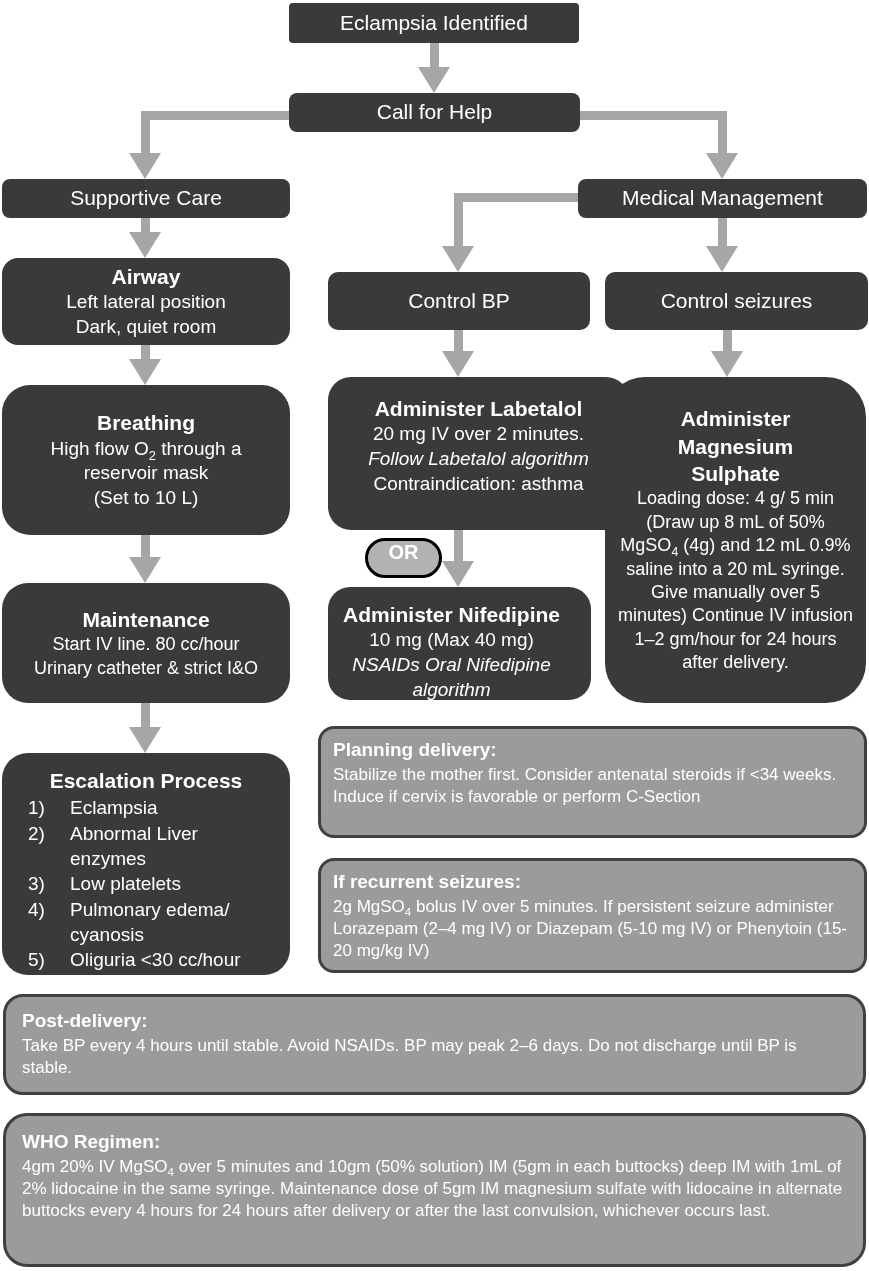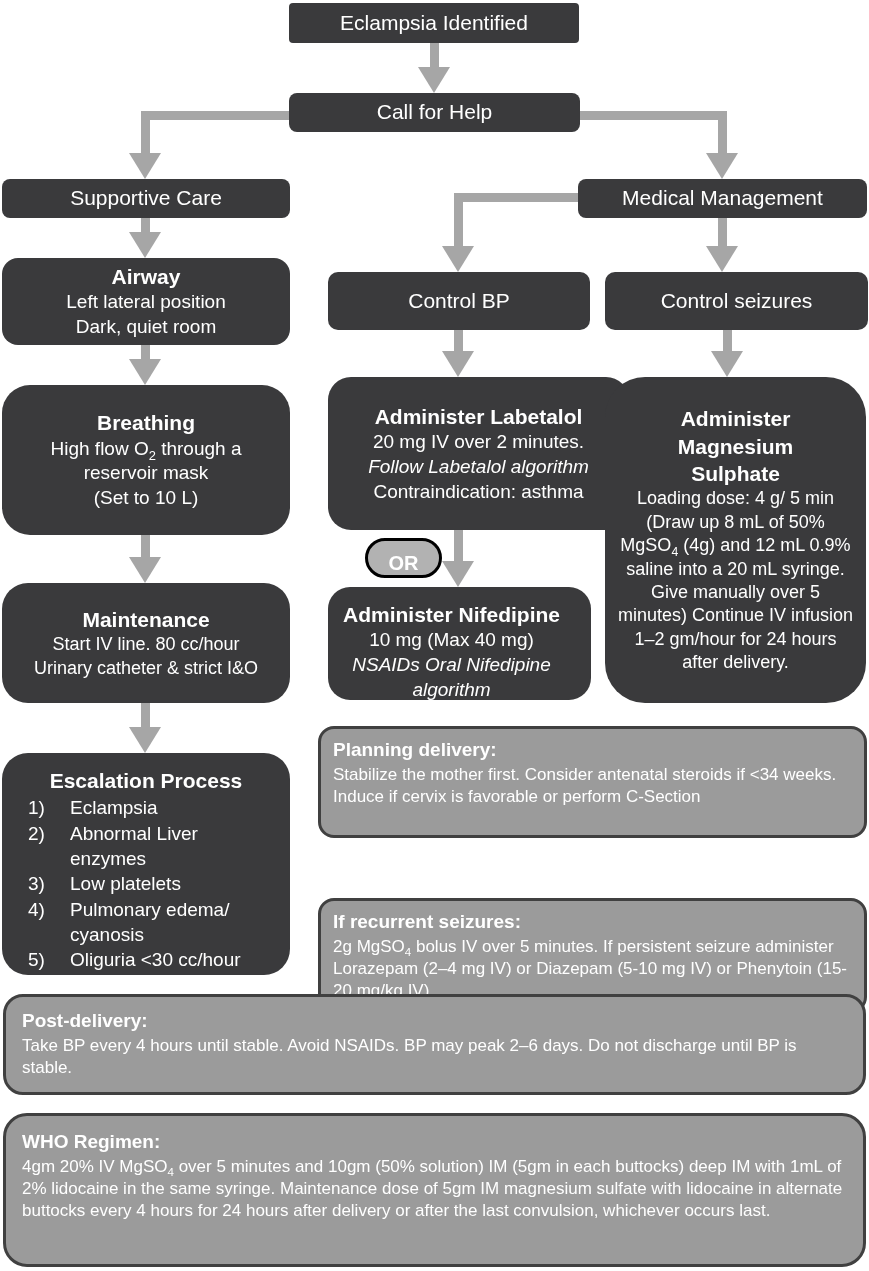--- a/index.html
+++ b/index.html
@@ -32,21 +32,21 @@
   .varrow{position:absolute;width:34px;display:flex;flex-direction:column;align-items:center;}
   .vline{width:9px;flex:1;background:var(--connector);}
   .ahead{width:0;height:0;border-left:16px solid transparent;border-right:16px solid transparent;border-top:26px solid var(--connector);}
   .hseg{position:absolute;height:9px;background:var(--connector);}
   .vseg{position:absolute;width:9px;background:var(--connector);}
   .ahead-abs{position:absolute;width:0;height:0;border-left:16px solid transparent;border-right:16px solid transparent;border-top:26px solid var(--connector);}
 
   .or-pill{
     position:absolute;background:var(--or-bg);border:3px solid var(--or-border);
     border-radius:20px;color:var(--text-color);font-weight:bold;font-size:20px;
-    display:flex;align-items:flex-end;justify-content:center;
+    display:flex;align-items:flex-start;justify-content:center;
   }
 
   .panel{
     position:absolute;background:var(--panel-bg);border:3px solid var(--panel-border);
     color:var(--text-color);padding:9px 12px;line-height:1.3;font-size:17px;
   }
   .panel .ptitle{font-size:19px;font-weight:bold;margin-bottom:1px;}
 
   .esc-list{width:100%;padding:2px 10px 0 26px;text-align:left;font-size:19px;line-height:1.3;}
   .esc-row{display:flex;margin-bottom:1px;}
@@ -138,21 +138,21 @@
     <span class="label">Control seizures</span>
   </div>
 
   <div class="node" style="left:2px;top:385px;width:288px;height:150px;border-radius:28px;">
     <div class="title">Breathing</div>
     <div class="line"><span>High flow O</span><sub>2</sub><span> through a</span></div>
     <div class="line">reservoir mask</div>
     <div class="line">(Set to 10 L)</div>
   </div>
 
-  <div class="node topalign" style="left:328px;top:377px;width:301px;height:153px;border-radius:23px;padding-top:26px;">
+  <div class="node topalign" style="left:328px;top:377px;width:301px;height:153px;border-radius:23px;padding-top:18px;">
     <div class="title">Administer Labetalol</div>
     <div class="line">20 mg IV over 2 minutes.</div>
     <div class="line italic">Follow Labetalol algorithm</div>
     <div class="line">Contraindication: asthma</div>
   </div>
 
   <div class="or-pill" style="left:365px;top:538px;width:77px;height:40px;">
     <span>OR</span>
   </div>
 
@@ -210,21 +210,21 @@
           </div>
       </div>
     </div>
   </div>
 
   <div class="panel" style="left:318px;top:726px;width:549px;height:112px;border-radius:16px;">
     <div class="ptitle">Planning delivery:</div>
     <div>Stabilize the mother first. Consider antenatal steroids if &lt;34 weeks. Induce if cervix is favorable or perform C-Section</div>
   </div>
 
-  <div class="panel" style="left:318px;top:858px;width:549px;height:115px;border-radius:16px;margin-top:40px;">
+  <div class="panel" style="left:318px;top:858px;width:549px;height:115px;border-radius:16px;">
     <div class="ptitle">If recurrent seizures:</div>
     <div><span>2g MgSO</span><sub>4</sub><span> bolus IV over 5 minutes. If persistent seizure administer Lorazepam (2–4 mg IV) or Diazepam (5-10 mg IV) or Phenytoin (15-20 mg/kg IV)</span></div>
   </div>
 
   <div class="panel" style="left:3px;top:994px;width:863px;height:101px;border-radius:20px;padding:12px 16px;">
     <div class="ptitle">Post-delivery:</div>
     <div>Take BP every 4 hours until stable. Avoid NSAIDs. BP may peak 2–6 days. Do not discharge until BP is stable.</div>
   </div>
 
   <div class="panel" style="left:3px;top:1113px;width:863px;height:154px;border-radius:24px;padding:14px 16px;">

